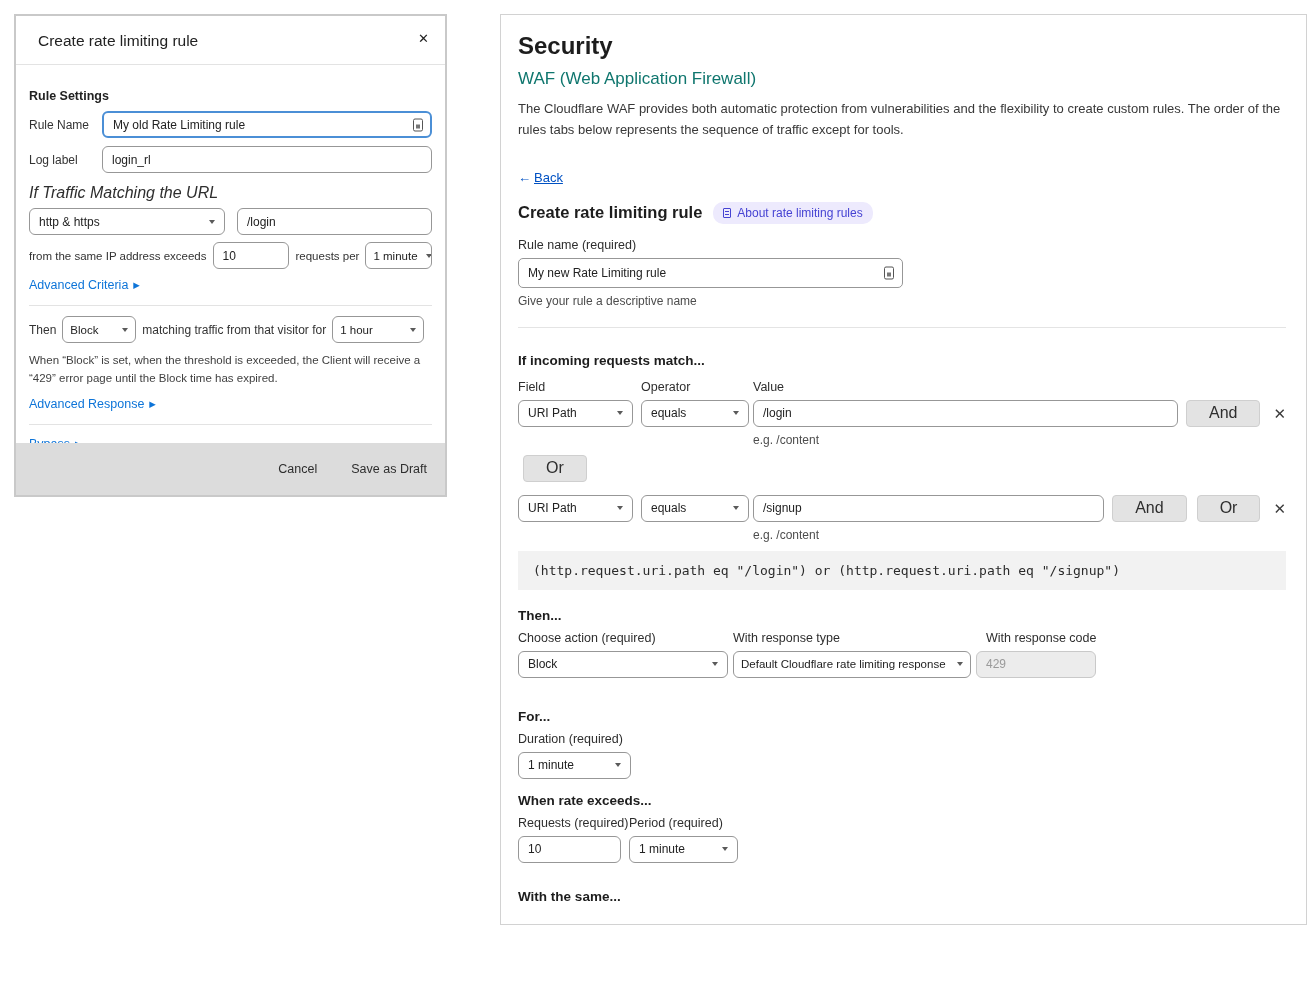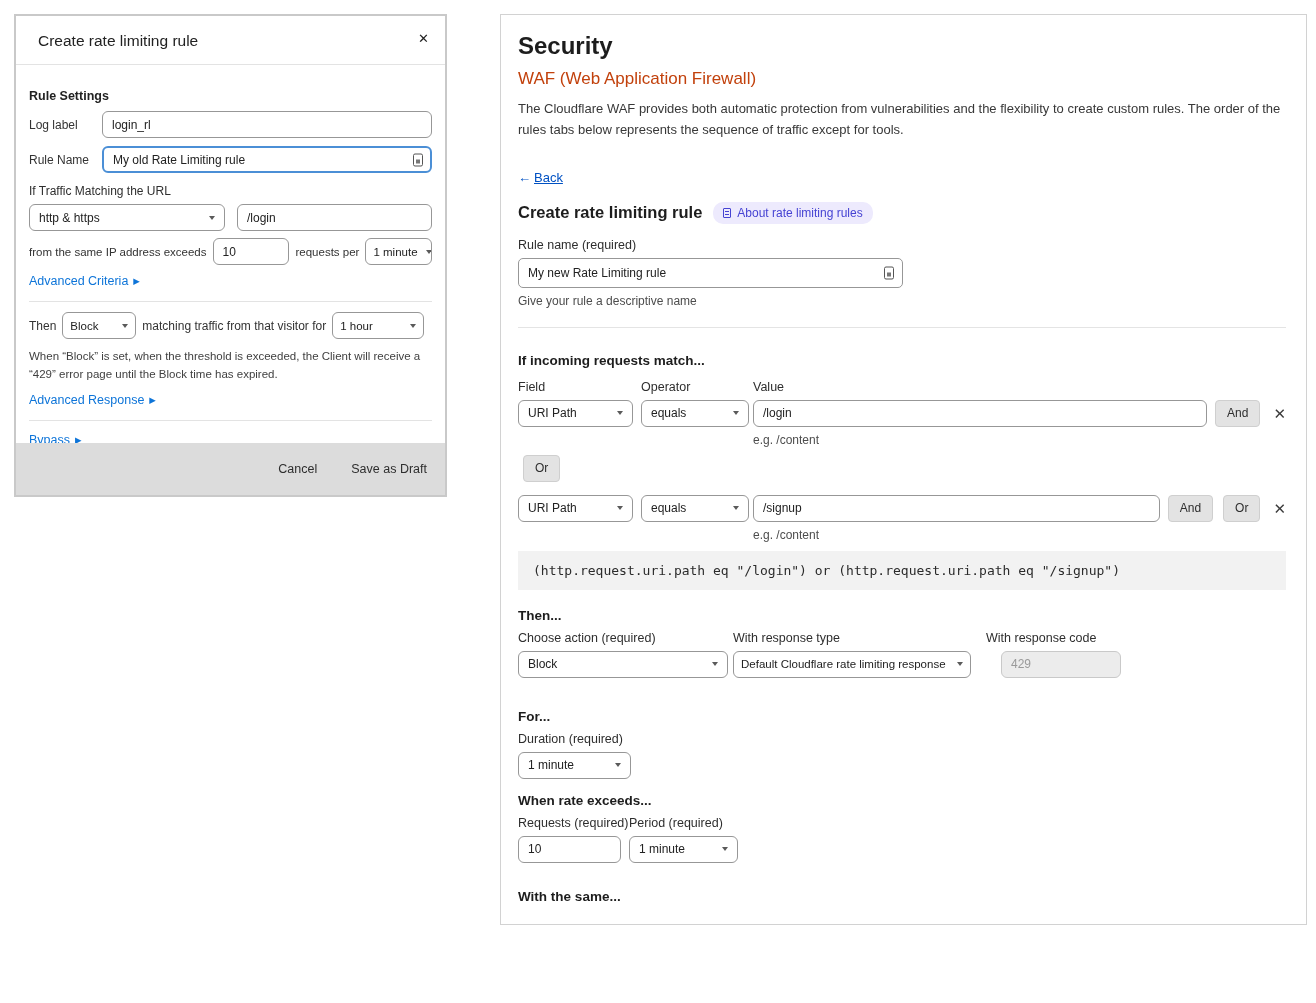--- a/index.html
+++ b/index.html
@@ -60,21 +60,21 @@
     display: flex; align-items: center; justify-content: flex-end; gap: 34px; padding-right: 18px;
   }
   .footer-btn { font-size: 12.5px; color: #2e2e2e; cursor: pointer; }
 
   
   .panel {
     position: absolute; left: 500px; top: 14px; width: 807px; height: 911px;
     background: #fff; border: 1px solid #d2d2d2; padding: 16px 20px 0 17px; overflow: hidden;
   }
   .page-title { font-size: 24px; font-weight: bold; color: #1d1d1d; margin: 2px 0 10px; line-height: 1.1; }
-  .page-subtitle { font-size: 17px; color: #c2410c; margin-bottom: 10px; font-weight: normal; }
+  .page-subtitle { font-size: 17px; color: #0f766e; margin-bottom: 10px; font-weight: normal; }
   .page-desc { font-size: 13px; color: #383838; line-height: 1.55; }
   .tabs { display: flex; gap: 33px; margin-top: 13px; padding-left: 27px; border-bottom: 1px solid #d9d9d9; }
   .tab { font-size: 13px; color: #4a4a4a; padding: 2px 1px 10px; cursor: pointer; position: relative; }
   .tab.active { color: #1d1d1d; font-weight: bold; }
   .tab.active::after {
     content: ""; position: absolute; left: -4px; right: -4px; bottom: -2px; height: 3px; background: #0051c3;
   }
   .back-link { display: inline-flex; align-items: center; gap: 3px; margin-top: 30px; color: #0051c3; font-size: 13px; cursor: pointer; }
   .back-link .lbl { text-decoration: underline; }
   .form-title-row { display: flex; align-items: center; gap: 11px; margin-top: 16px; }
@@ -94,41 +94,41 @@
   .cl-field { width: 123px; }
   .cl-op { width: 112px; }
   .cond-row { display: flex; align-items: flex-start; margin-top: 6px; }
   .w-field { width: 115px; flex: 0 0 115px; }
   .w-op { width: 108px; flex: 0 0 108px; margin-left: 8px; }
   .val-col { margin-left: 4px; }
   .w-val1 { width: 458px; }
   .w-val2 { width: 415px; }
   .hint { font-size: 12px; color: #4d4d4d; margin-top: 6px; }
   .gbtn {
-    height: 27px; padding: 0 11px; background: #e3e3e3; border: 1px solid #cfcfcf; border-radius: 4px;
-    font-size: 12px; color: #2e2e2e; font-family: inherit; cursor: pointer; display: inline-flex; align-items: center;
+    height: 27px; padding: 0 22px; background: #e3e3e3; border: 1px solid #cfcfcf; border-radius: 4px;
+    font-size: 16px; color: #2e2e2e; font-family: inherit; cursor: pointer; display: inline-flex; align-items: center;
   }
   .ml8 { margin-left: 8px; } .ml10 { margin-left: 10px; }
   .x-icon { font-size: 15px; color: #3c3c3c; margin-left: 13px; line-height: 27px; cursor: pointer; }
   .or-standalone { margin: 8px 0 0 5px; }
   .row2 { margin-top: 13px; }
   .expr-head { display: flex; justify-content: space-between; align-items: center; margin-top: 33px; }
   .expr-label { font-size: 12.5px; color: #2e2e2e; }
   .edit-link { font-size: 12.5px; color: #0051c3; text-decoration: underline; cursor: pointer; }
   .code-box {
     margin-top: 9px; background: #f2f2f2; padding: 12px 15px;
     font-family: "DejaVu Sans Mono", monospace; font-size: 13px; color: #2b2b2b; white-space: nowrap; overflow: hidden;
   }
   .mt-then { margin-top: 18px; }
   .then-labels { display: flex; margin-top: 8px; font-size: 12.5px; color: #2e2e2e; }
   .tl-1 { width: 210px; } .tl-2 { width: 238px; margin-left: 5px; } .tl-3 { width: 120px; margin-left: 15px; }
   .then-row { display: flex; align-items: center; margin-top: 6px; }
   .w-action { width: 210px; flex: 0 0 210px; }
   .w-rtype { width: 238px; flex: 0 0 238px; margin-left: 5px; font-size: 11.5px; padding: 0 7px; }
-  .w-rcode { width: 120px; flex: 0 0 120px; margin-left: 30px; }
+  .w-rcode { width: 120px; flex: 0 0 120px; margin-left: 5px; }
   .disabled-input { background: #ececec; border-color: #c9c9c9; color: #9a9a9a; }
   .mt-for { margin-top: 31px; }
   .w-sm { width: 113px; flex: 0 0 113px; }
   .mt-rate { margin-top: 14px; }
   .rate-labels { display: flex; margin-top: 8px; font-size: 12.5px; color: #2e2e2e; }
   .rl-1 { width: 111px; }
   .rate-row { display: flex; align-items: center; margin-top: 6px; }
   .w-req { width: 103px; flex: 0 0 103px; }
   .w-period { width: 109px; flex: 0 0 109px; margin-left: 8px; }
   .mt-same { margin-top: 26px; }
@@ -138,35 +138,35 @@
 
 <div class="dialog">
   <div class="dialog-header">
     <span class="dialog-title">Create rate limiting rule</span>
     <span class="dialog-close">✕</span>
   </div>
   <div class="dialog-body">
     <div class="bold-label">Rule Settings</div>
 
     <div class="form-row">
-      <label>Log label</label>
-      <div class="input-wrap">
-        <input class="text-input" value="login_rl" style="">
-      </div>
-    </div>
-
-    <div class="form-row">
       <label>Rule Name</label>
       <div class="input-wrap with-icon">
         <input class="text-input focused" value="My old Rate Limiting rule" style="">
         <span class="autofill-icon"></span>
       </div>
     </div>
 
-    <div class="fld-label" style="margin-top:11px; font-size:12px;">If Traffic Matching the URL</div>
+    <div class="form-row">
+      <label>Log label</label>
+      <div class="input-wrap">
+        <input class="text-input" value="login_rl" style="">
+      </div>
+    </div>
+
+    <div class="fld-label" style="margin-top:11px; font-size:16px;font-style:italic;">If Traffic Matching the URL</div>
 
     <div class="inline-row" style="margin-top:4px; gap:12px;">
       <div class="sel" style="width:198px;">
         <span>http &amp; https</span>
         <span class="caret"></span>
       </div>
       <input class="text-input" style="width: 197px;" value="/login">
     </div>
 
     <div class="inline-row" style="margin-top:7px;">

